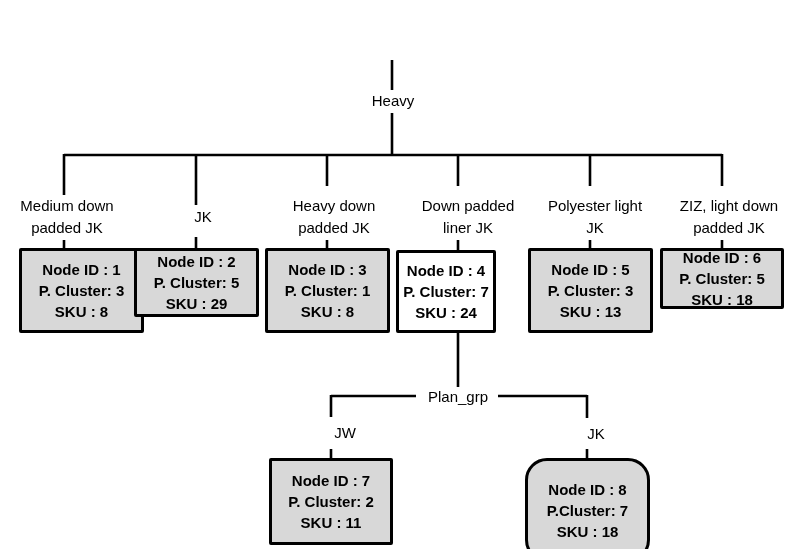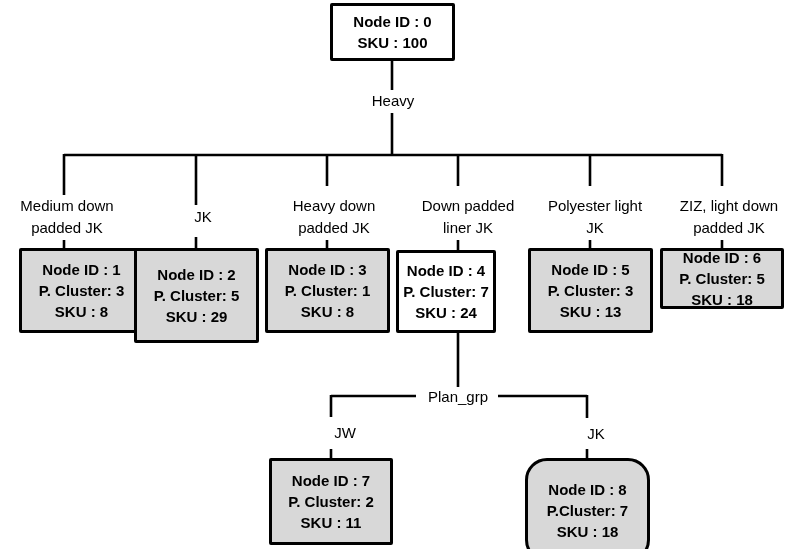--- a/index.html
+++ b/index.html
@@ -91,24 +91,20 @@
       <path d="M331 396 L416 396"></path>
       <path d="M498 396 L587 396"></path>
 
       <path d="M331 395 L331 417"></path> 
         <path d="M331 449 L331 459"></path>
       <path d="M587 395 L587 418"></path> 
         <path d="M587 449 L587 459"></path>
     </g>
   </svg>
 
-  <div class="node white" style="left:330px; top:3px; width:125px; height:58px;">
-    <span>Node ID : 0</span>
-    <span>SKU : 100</span>
-  </div>
 
   <div class="connector-label" style="left:393px; top:91px;">Heavy</div>
   <div class="connector-label" style="left:458px; top:387px;">Plan_grp</div>
 
   <div class="branch-label" style="left:67px; top:188px;">
     <span>Medium down</span>
     <span>padded JK</span>
   </div>
   <div class="branch-label" style="left:203px; top:188px;">
     <span>JK</span>
@@ -129,21 +125,21 @@
   <div class="branch-label" style="left:729px; top:188px;">
     <span>ZIZ, light down</span>
     <span>padded JK</span>
   </div>
 
   <div class="node" style="left:2px; top:248px; width:125px; height:85px;margin-left:17px;">
     <span>Node ID : 1</span>
     <span>P. Cluster: 3</span>
     <span>SKU : 8</span>
   </div>
-  <div class="node" style="left:134px; top:248px; width:125px; height:95px;">
+  <div class="node" style="left:134px; top:248px; width:125px; height:69px;">
     <span>Node ID : 2</span>
     <span>P. Cluster: 5</span>
     <span>SKU : 29</span>
   </div>
   <div class="node" style="left:265px; top:248px; width:125px; height:85px;">
     <span>Node ID : 3</span>
     <span>P. Cluster: 1</span>
     <span>SKU : 8</span>
   </div>
   <div class="node white" style="left:396px; top:250px; width:100px; height:83px;">

